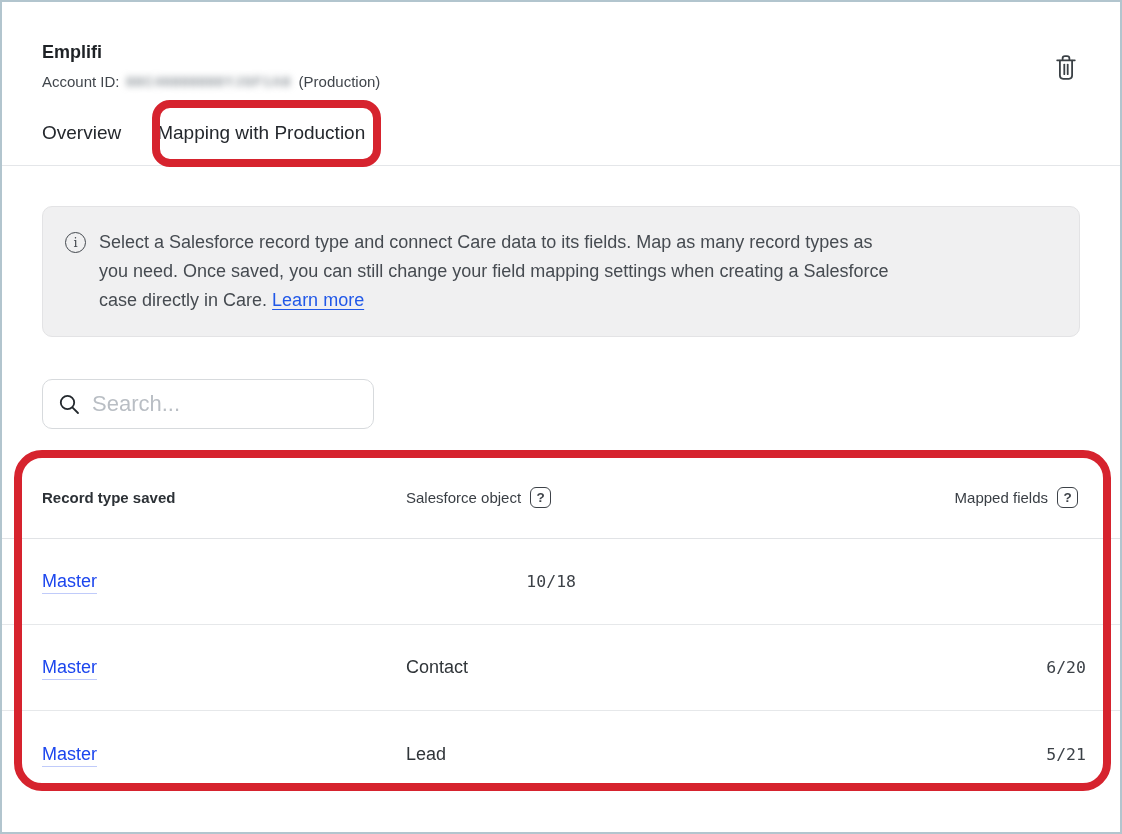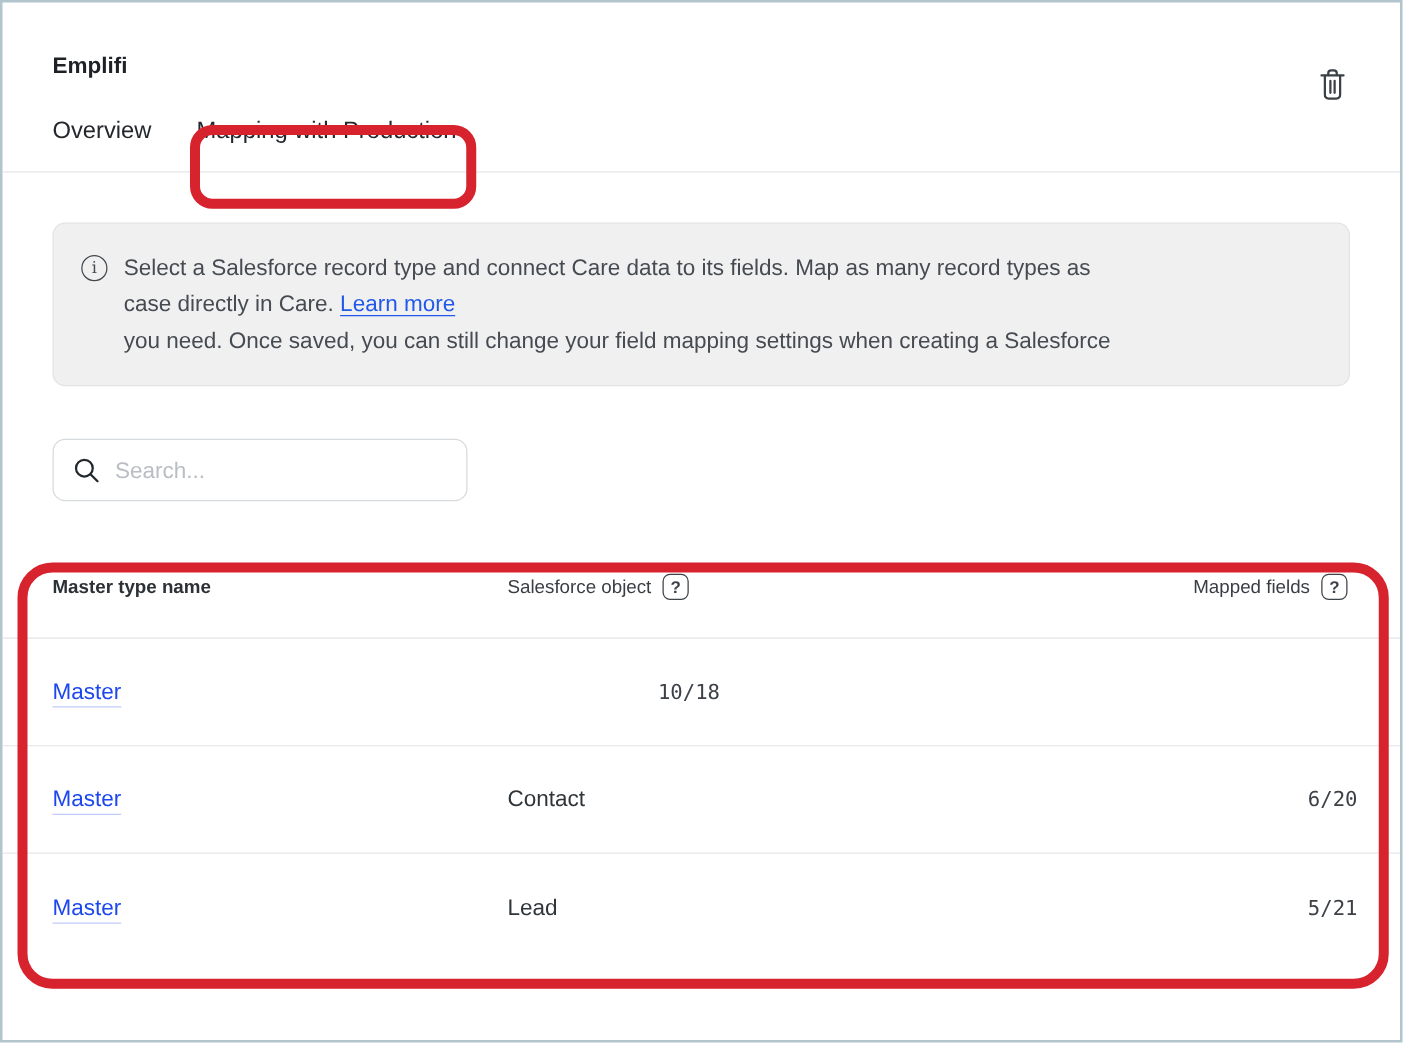--- a/index.html
+++ b/index.html
@@ -57,21 +57,21 @@
   .info-line-last { display: inline; }
   .learn-more { color: #2158e8; text-decoration: underline; text-underline-offset: 3px; cursor: pointer; }
   
   .search-box {
     margin: 42px 0 0 40px; width: 332px; height: 50px;
     border: 1px solid #d7dadd; border-radius: 10px;
     display: flex; align-items: center; gap: 11px; padding: 0 15px;
     background: #fff;
   }
   .search-input {
-    border: none; outline: none; flex: 1; font-size: 18px; font-family: inherit; color: #2b3035;
+    border: none; outline: none; flex: 1; font-size: 22px; font-family: inherit; color: #2b3035;
     background: transparent;
   }
   .search-input::placeholder { color: #b9bec4; }
   
   .table { margin-top: 28px; }
   .thead {
     height: 82px; display: flex; align-items: center;
     padding: 0 42px 0 40px;
     border-bottom: 1px solid #e1e3e6;
     font-size: 15px; color: #393e44;
@@ -110,20 +110,25 @@
   }
   .ann-tab   { left: 150px; top: 98px;  width: 229px;  height: 67px;  border-radius: 18px; }
   .ann-table { left: 12px;  top: 448px; width: 1097px; height: 341px; border-radius: 28px; }
   svg { display: block; }
 </style>
 </head>
 <body>
 
 <div class="header">
   <div class="app-title">Emplifi</div>
+  <div class="subtitle">
+    <span>Account ID:</span>
+    <span class="redacted">88C46888888YJSF1A8</span>
+    <span>(Production)</span>
+  </div>
   <button class="trash-btn">
     <span>
       <svg width="24" height="27" viewBox="0 0 24 27" fill="none" stroke="#3a4045" stroke-width="1.8" stroke-linecap="round" stroke-linejoin="round">
         <path d="M3.2 6.3 H20.8"></path>
         <path d="M8.6 6 V4.5 C8.6 3.1 9.6 2.2 11 2.2 h2 C14.4 2.2 15.4 3.1 15.4 4.5 V6"></path>
         <path d="M5.9 6.6 V21.6 c0 1.9 1.3 3.2 3.2 3.2 h5.8 c1.9 0 3.2-1.3 3.2-3.2 V6.6"></path>
         <path d="M10.3 10.6 V20.2"></path>
         <path d="M13.7 10.6 V20.2"></path>
       </svg>
     </span>
@@ -132,41 +137,41 @@
 
 <div class="tabs">
   <button class="tab">Overview</button>
   <button class="tab">Mapping with Production</button>
 </div>
 
 <div class="info-box">
   <span class="info-icon">i</span>
   <div>
     <span class="info-line">Select a Salesforce record type and connect Care data to its fields. Map as many record types as</span>
+    <span class="info-line">you need. Once saved, you can still change your field mapping settings when creating a Salesforce</span>
     <span class="info-line">
       <span class="info-line-last">case directly in Care.</span>
       <a class="learn-more">Learn more</a>
     </span>
-    <span class="info-line">you need. Once saved, you can still change your field mapping settings when creating a Salesforce</span>
   </div>
 </div>
 
 <div class="search-box">
   <span>
     <svg width="23" height="23" viewBox="0 0 23 23" fill="none" stroke="#23282d" stroke-width="1.8" stroke-linecap="round">
       <circle cx="9.5" cy="9.5" r="6.7"></circle>
       <path d="M14.6 14.6 L20 20"></path>
     </svg>
   </span>
   <input class="search-input" type="text" placeholder="Search..." style="">
 </div>
 
 <div class="table">
   <div class="thead">
-    <div class="col-record">Master type name</div>
+    <div class="col-record">Record type saved</div>
     <div class="col-object">
       <span>Salesforce object</span>
       <span class="help-icon">?</span>
     </div>
     <div class="col-mapped">
       <span>Mapped fields</span>
       <span class="help-icon">?</span>
     </div>
   </div>
 

